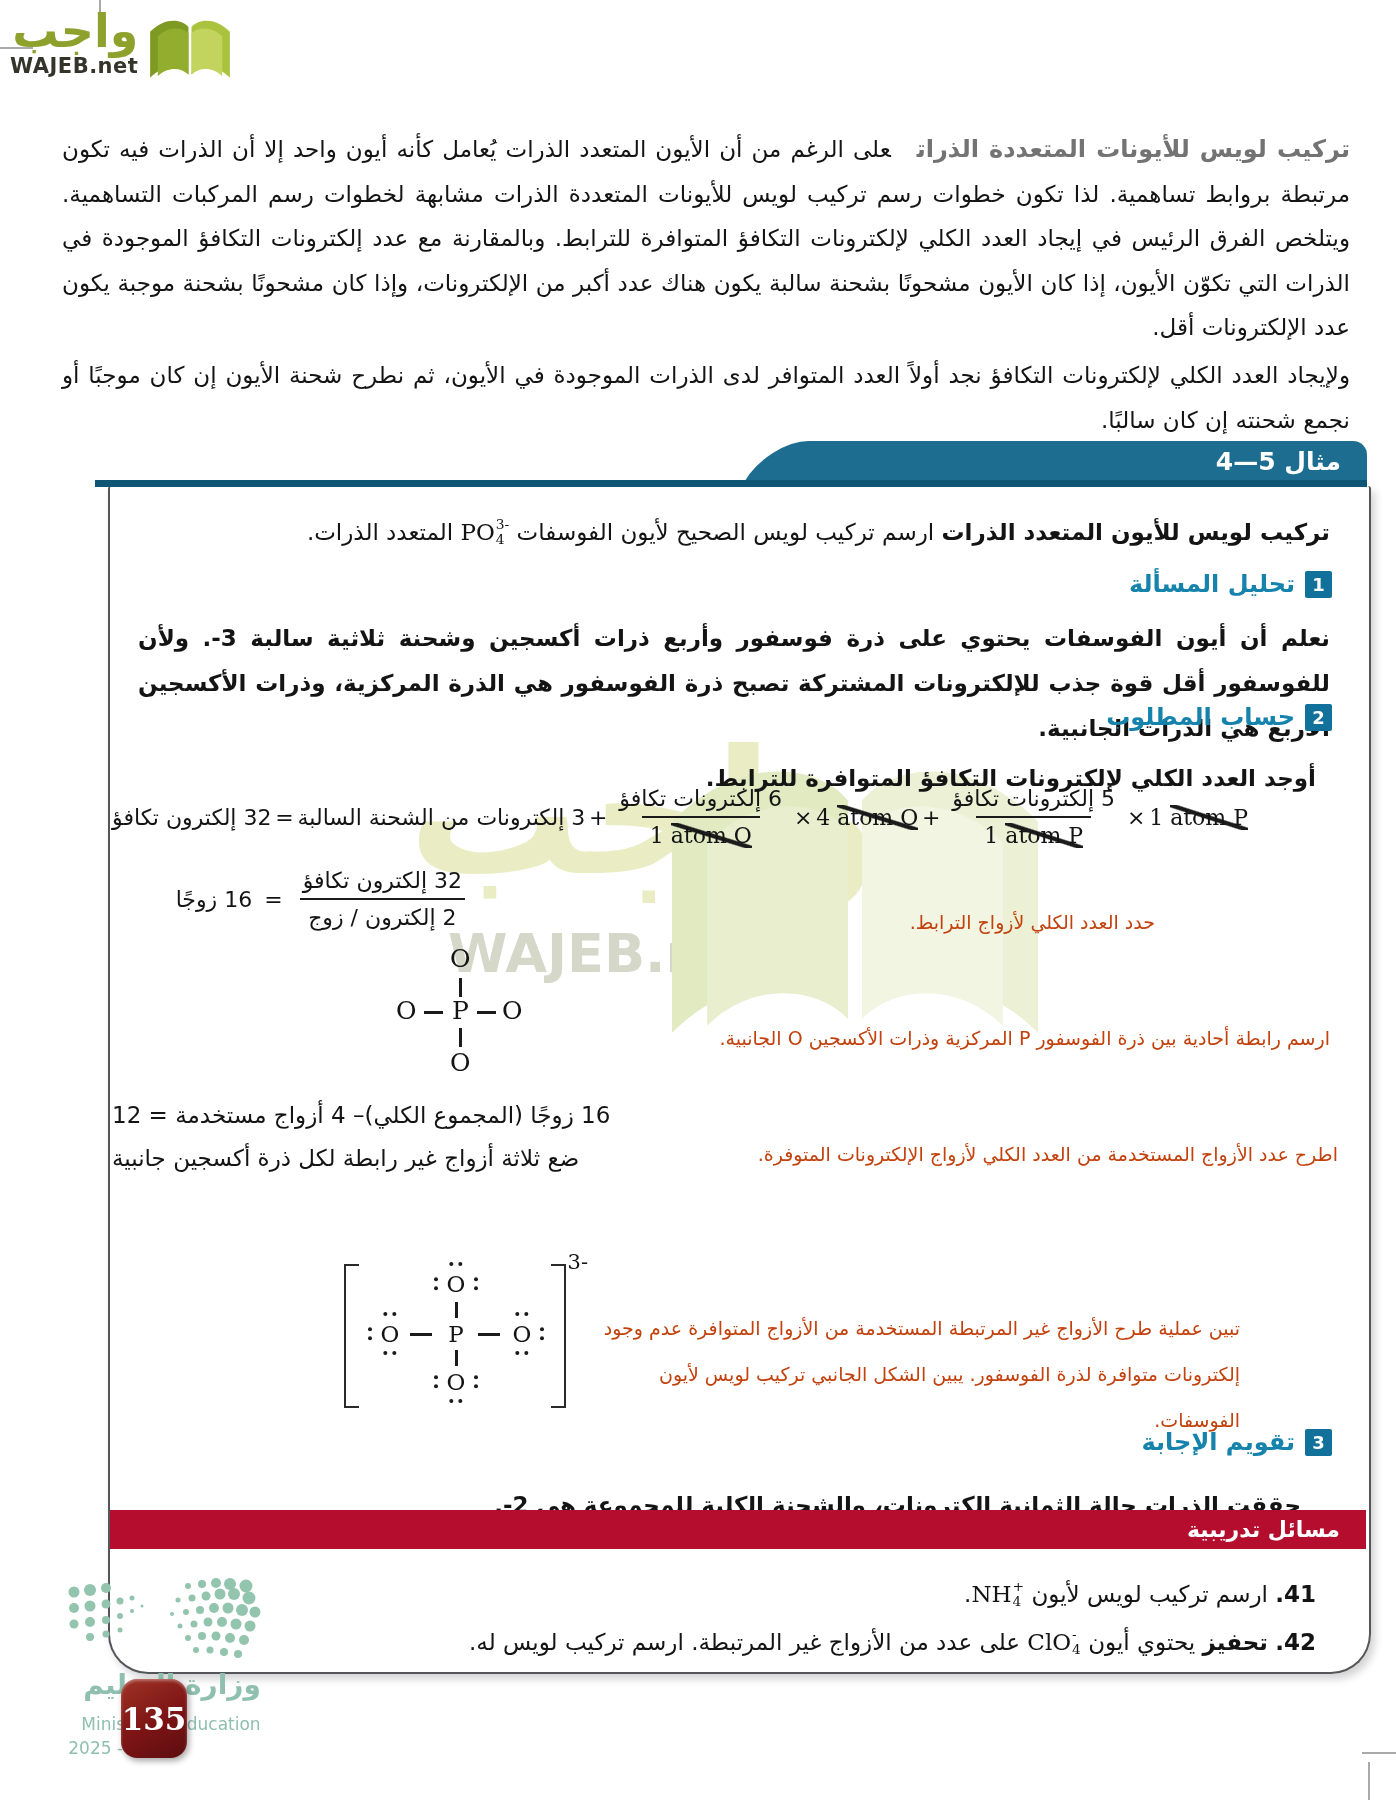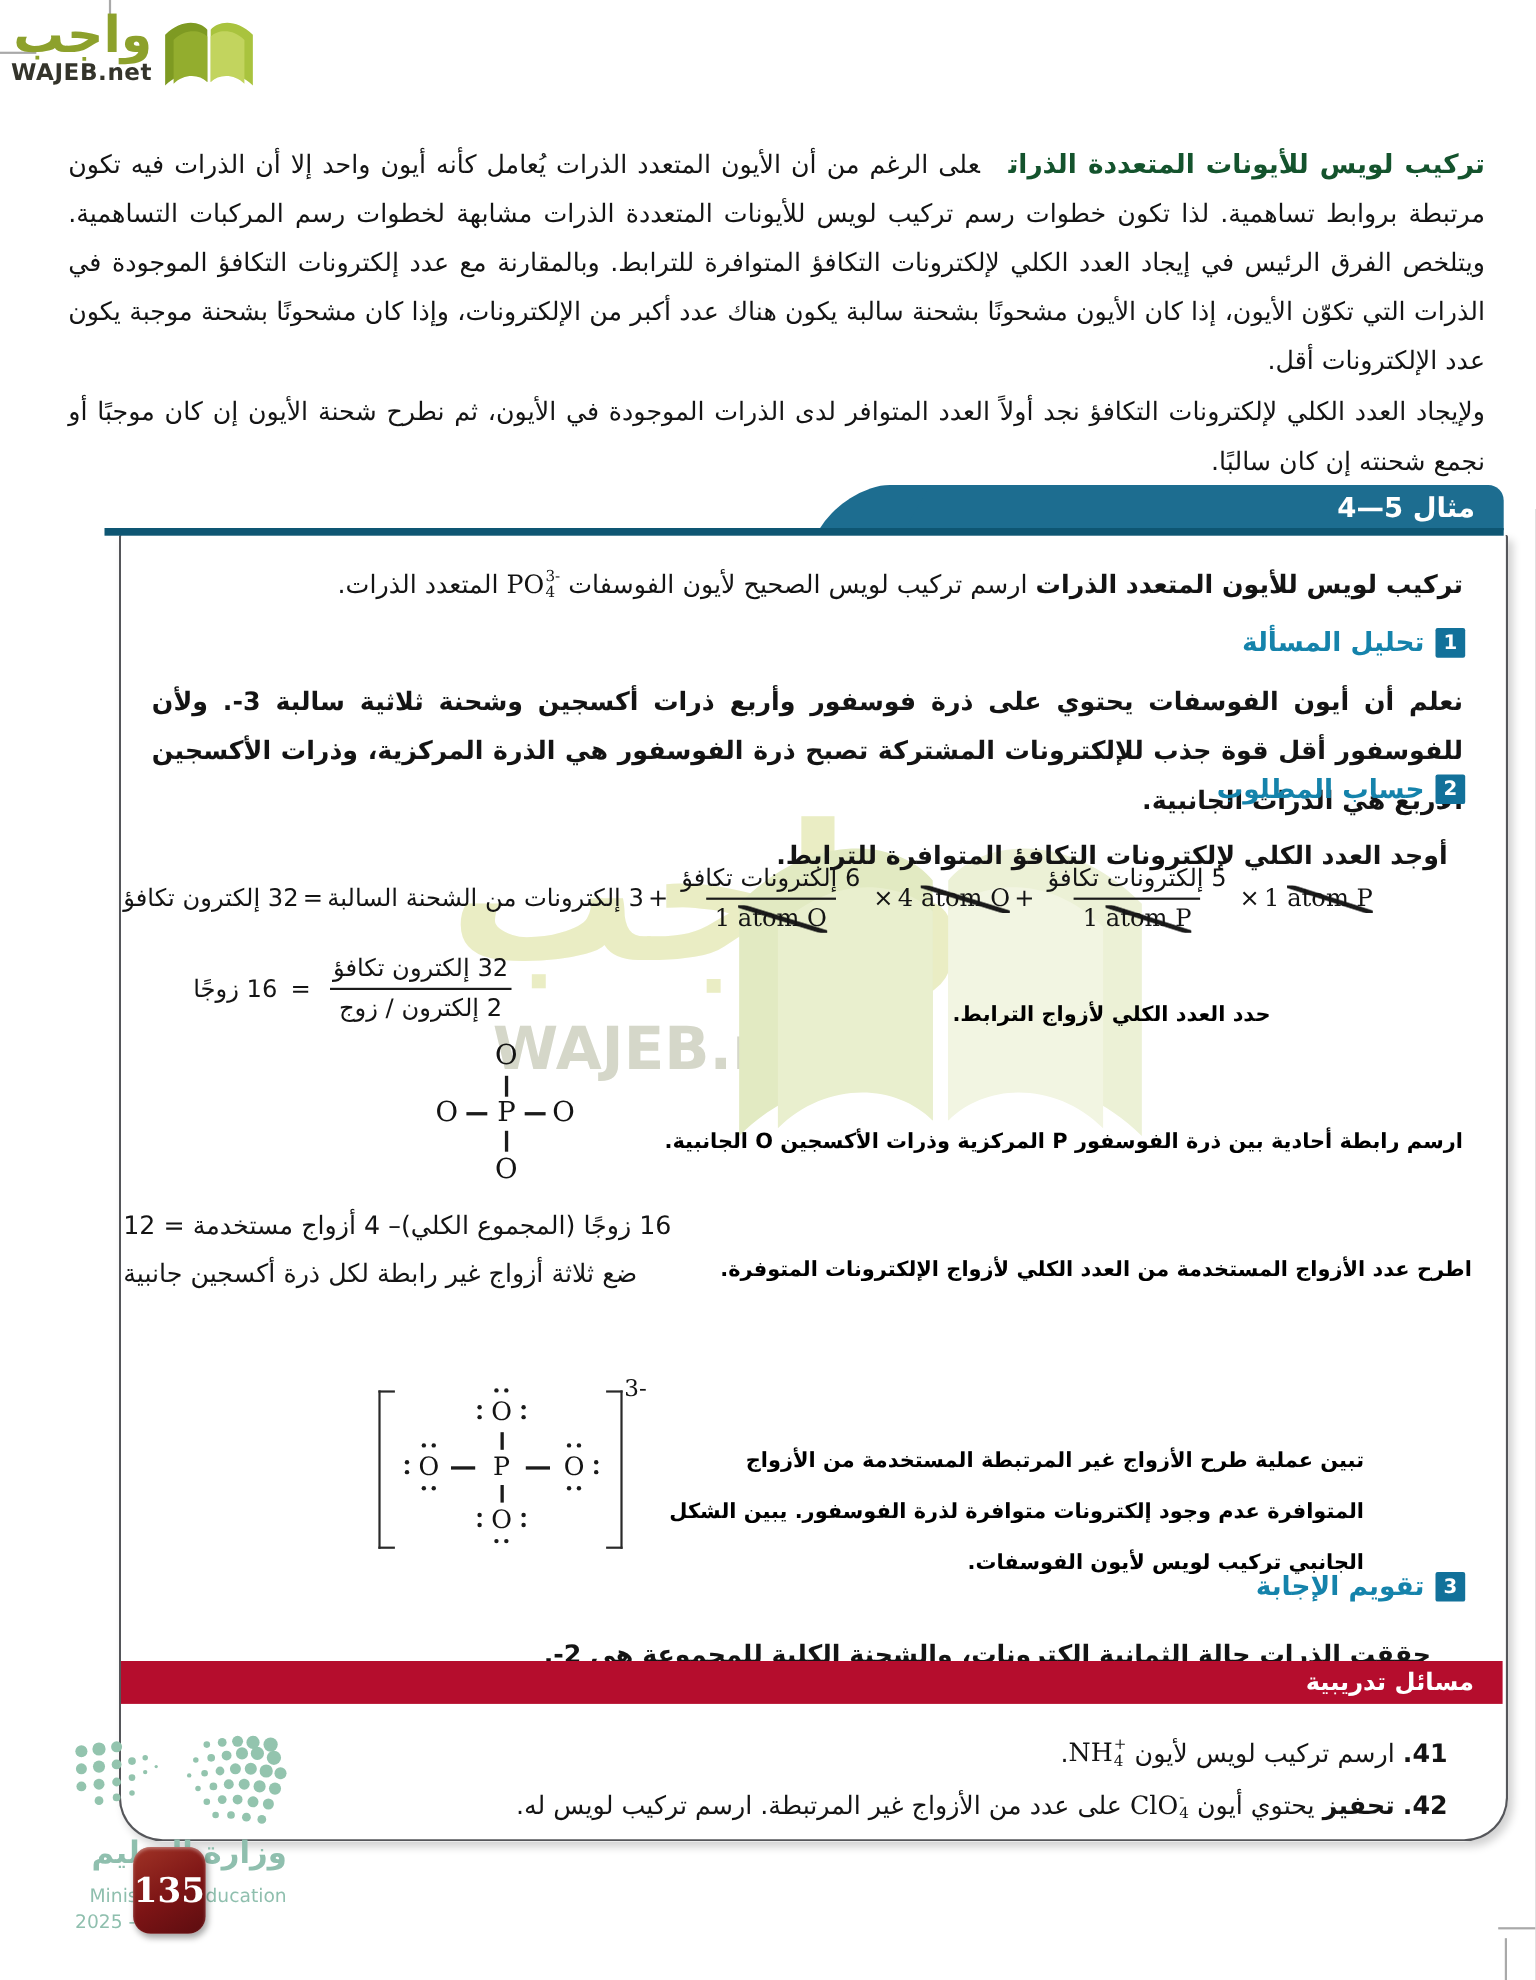--- a/index.html
+++ b/index.html
@@ -10,38 +10,38 @@
   .latin{font-family:"DejaVu Serif",serif;direction:ltr;unicode-bidi:isolate;}
   
   .crop{position:absolute;background:#a9a9a9;}
   
   .logo{left:10px;top:8px;display:flex;align-items:flex-start;gap:6px;direction:ltr;z-index:3;}
   .logo .txt{display:flex;flex-direction:column;align-items:flex-end;line-height:1;}
   .logo .ar{font-size:46px;font-weight:bold;color:#8da12c;}
   .logo .en{font-size:21px;font-weight:bold;color:#34342b;margin-top:2px;letter-spacing:.5px;}
   
   .intro{right:46px;left:62px;text-align:justify;font-size:23px;line-height:44.5px;z-index:2;}
-  .lead{color:#14532d;font-weight:bold;margin-left:26px;font-size:24px;}
+  .lead{color:#737373;font-weight:bold;margin-left:26px;font-size:24px;}
   
   .ex-tab{left:800px;top:441px;width:567px;height:41px;background:#1d6d90;
           border-radius:14px 14px 0 0;z-index:2;}
   .ex-tab::before{content:"";position:absolute;left:-44px;top:0;width:78px;height:41px;
           background:#1d6d90;border-radius:42px 0 0 0;transform:skewX(-30deg);}
   .ex-tab .lbl{position:absolute;right:26px;top:0;height:41px;line-height:41px;color:#fff;
           font-weight:bold;font-size:25px;}
   .ex-rule{left:95px;top:480px;width:1272px;height:7px;background:#0e5673;z-index:2;}
   .ex-box{left:108px;top:486px;width:1259px;height:1186px;border:2px solid #55565a;border-top:none;
           border-radius:3px 3px 40px 40px;box-shadow:4px 5px 8px rgba(0,0,0,.18);z-index:1;}
   .ex-title{right:66px;top:517px;font-size:23px;z-index:2;}
   .sec-head{right:64px;display:flex;align-items:center;gap:10px;color:#1583ab;font-weight:bold;
           font-size:24px;z-index:2;}
   .sec-num{width:27px;height:27px;background:#12719a;color:#fff;display:flex;align-items:center;
           justify-content:center;font-size:18px;border-radius:2px;flex:0 0 27px;}
   .para{font-size:23px;line-height:45px;text-align:justify;z-index:2;font-weight:bold;}
-  .note{color:#000000;font-weight:bold;font-size:19px;line-height:46px;text-align:right;z-index:2;}
+  .note{color:#c2410c;font-weight:normal;font-size:19px;line-height:46px;text-align:right;z-index:2;}
   
   .eqrow{display:flex;align-items:center;font-size:22px;z-index:2;}
   .frac{display:inline-flex;flex-direction:column;align-items:center;}
   .frac .fnum{padding:0 8px 5px;white-space:nowrap;}
   .frac .fden{border-top:2.2px solid #1b1b1b;padding:5px 8px 0;white-space:nowrap;}
   .strike{background:linear-gradient(to top right,transparent 44%,#1b1b1b 47%,#1b1b1b 53%,transparent 56%);}
   .eq1{left:112px;top:786px;width:1136px;justify-content:space-between;}
   .eq2{left:118px;top:868px;width:352px;justify-content:flex-start;gap:12px;}
   
   .atomO,.atomP{font-family:"DejaVu Serif",serif;font-size:25px;direction:ltr;}

